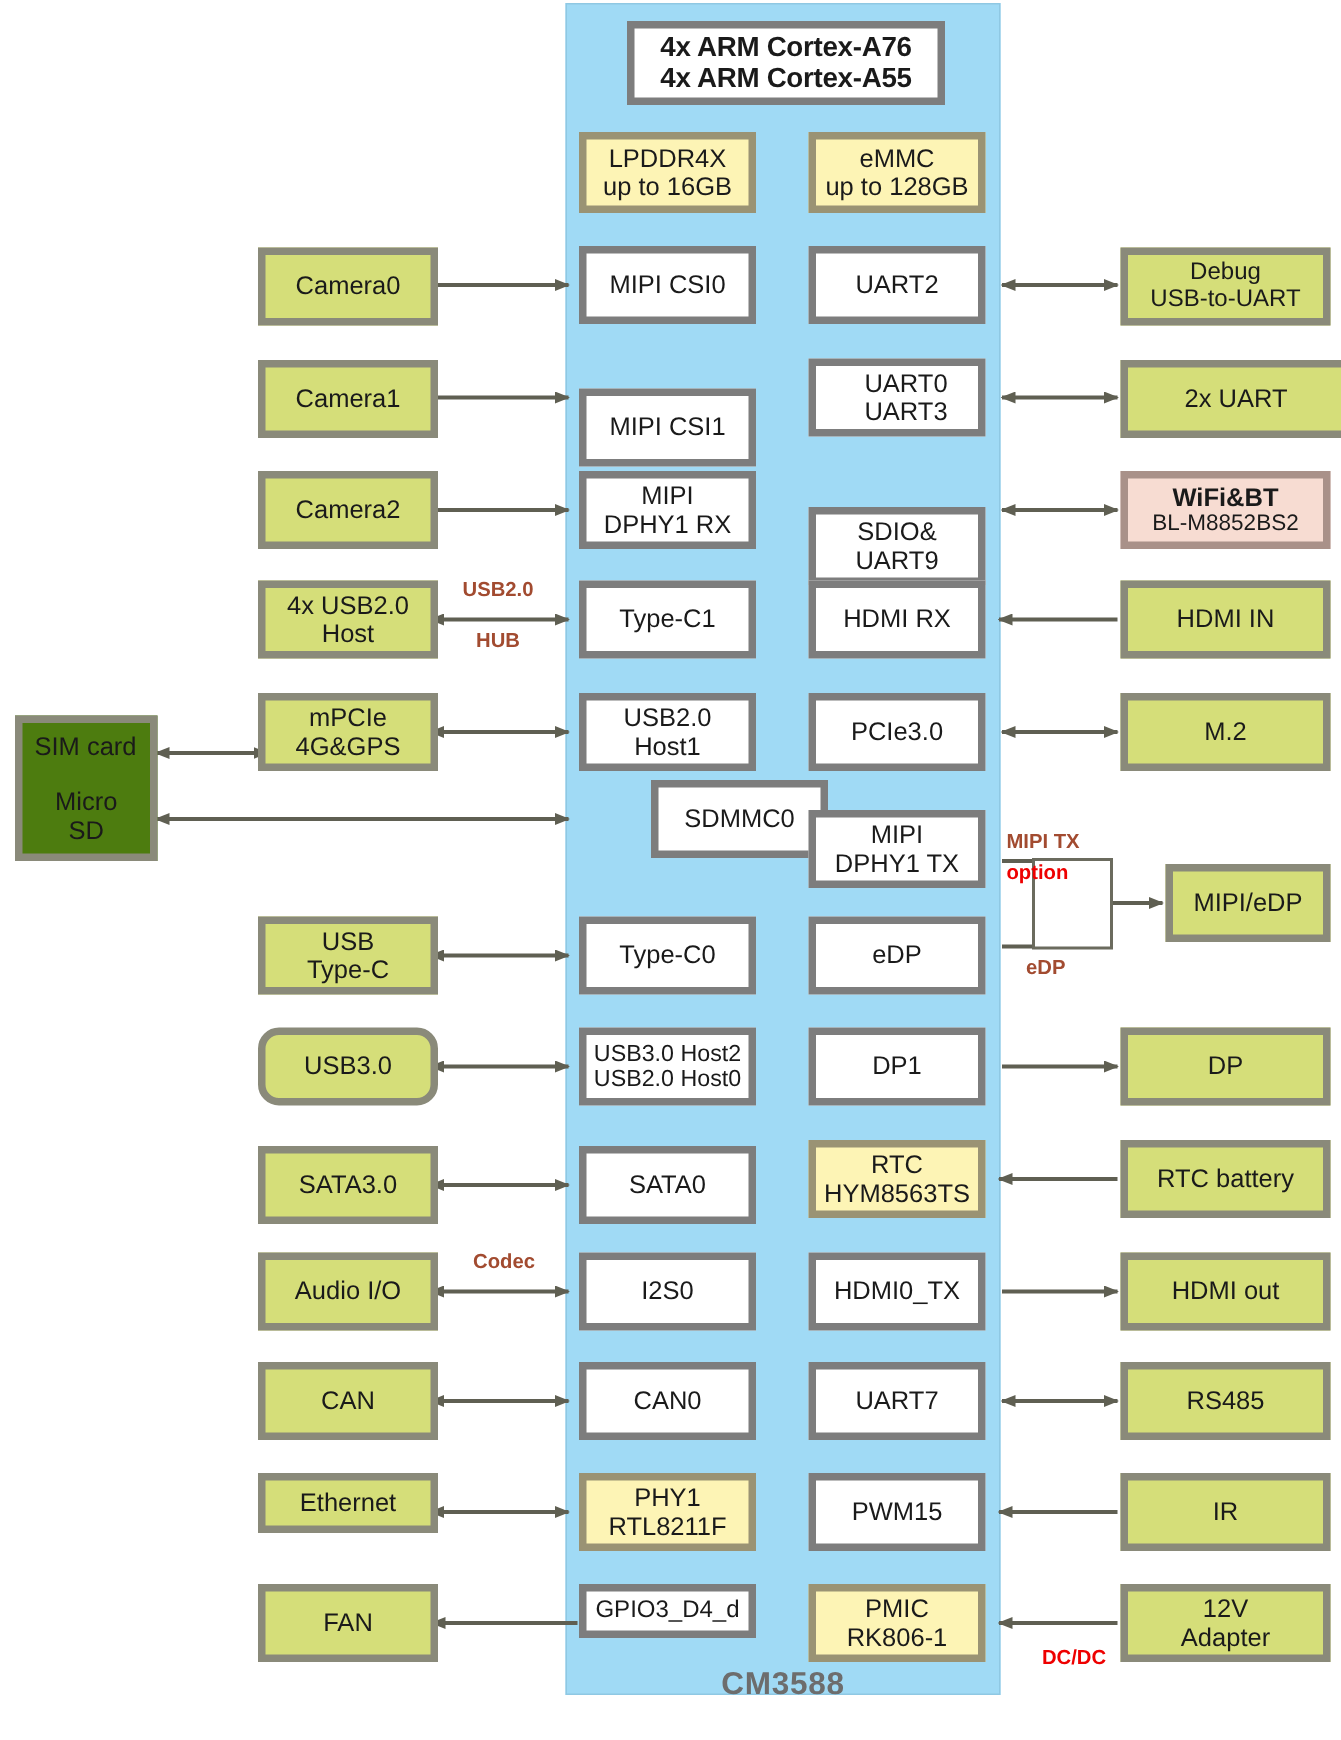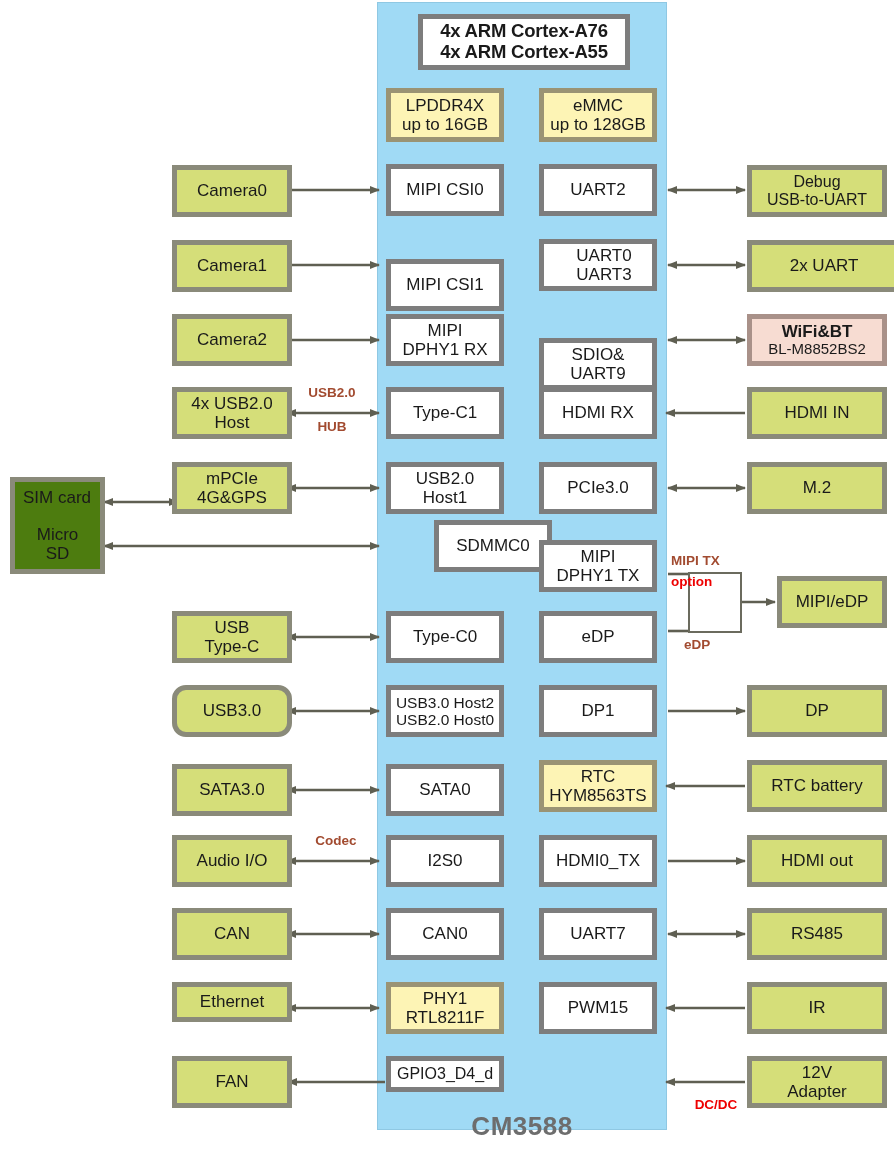--- a/index.html
+++ b/index.html
@@ -44,21 +44,21 @@
 
   .soc-panel {
     position: absolute;
     background: #a0daf5;
     border: 1px solid #8fc8e3;
     box-sizing: border-box;
   }
   .soc-title {
     position: absolute;
     color: #6d6d6d;
-    font-size: 26px;
+    font-size: 21px;
     font-weight: bold;
     letter-spacing: 0.5px;
     text-align: center;
   }
   .cpu-box {
     font-weight: bold;
     font-size: 18.5px;
     letter-spacing: -0.2px;
   }
   .bold { font-weight: bold; }
@@ -169,20 +169,22 @@
   <div class="box white" style="left:539px; top:462px; width:118px; height:52px;">PCIe3.0</div>
   <div class="box white" style="left:539px; top:540px; width:118px; height:52px;">MIPI
 DPHY1 TX</div>
   <div class="box white" style="left:539px; top:611px; width:118px; height:52px;">eDP</div>
   <div class="box white" style="left:539px; top:685px; width:118px; height:52px;">DP1</div>
   <div class="box yellow" style="left:539px; top:760px; width:118px; height:52px;">RTC
 HYM8563TS</div>
   <div class="box white" style="left:539px; top:835px; width:118px; height:52px;">HDMI0_TX</div>
   <div class="box white" style="left:539px; top:908px; width:118px; height:52px;">UART7</div>
   <div class="box white" style="left:539px; top:982px; width:118px; height:52px;">PWM15</div>
+  <div class="box yellow" style="left:539px; top:1056px; width:118px; height:52px;">PMIC
+RK806-1</div>
 
   <div class="box green" style="left:172px; top:165px; width:120px; height:52px;">Camera0</div>
   <div class="box green" style="left:172px; top:240px; width:120px; height:52px;">Camera1</div>
   <div class="box green" style="left:172px; top:314px; width:120px; height:52px;">Camera2</div>
   <div class="box green" style="left:172px; top:387px; width:120px; height:52px;">4x USB2.0
 Host</div>
   <div class="box green" style="left:172px; top:462px; width:120px; height:52px;">mPCIe
 4G&amp;GPS</div>
 
   <div class="box simcard" style="left:10px; top:477px; width:95px; height:97px;">

